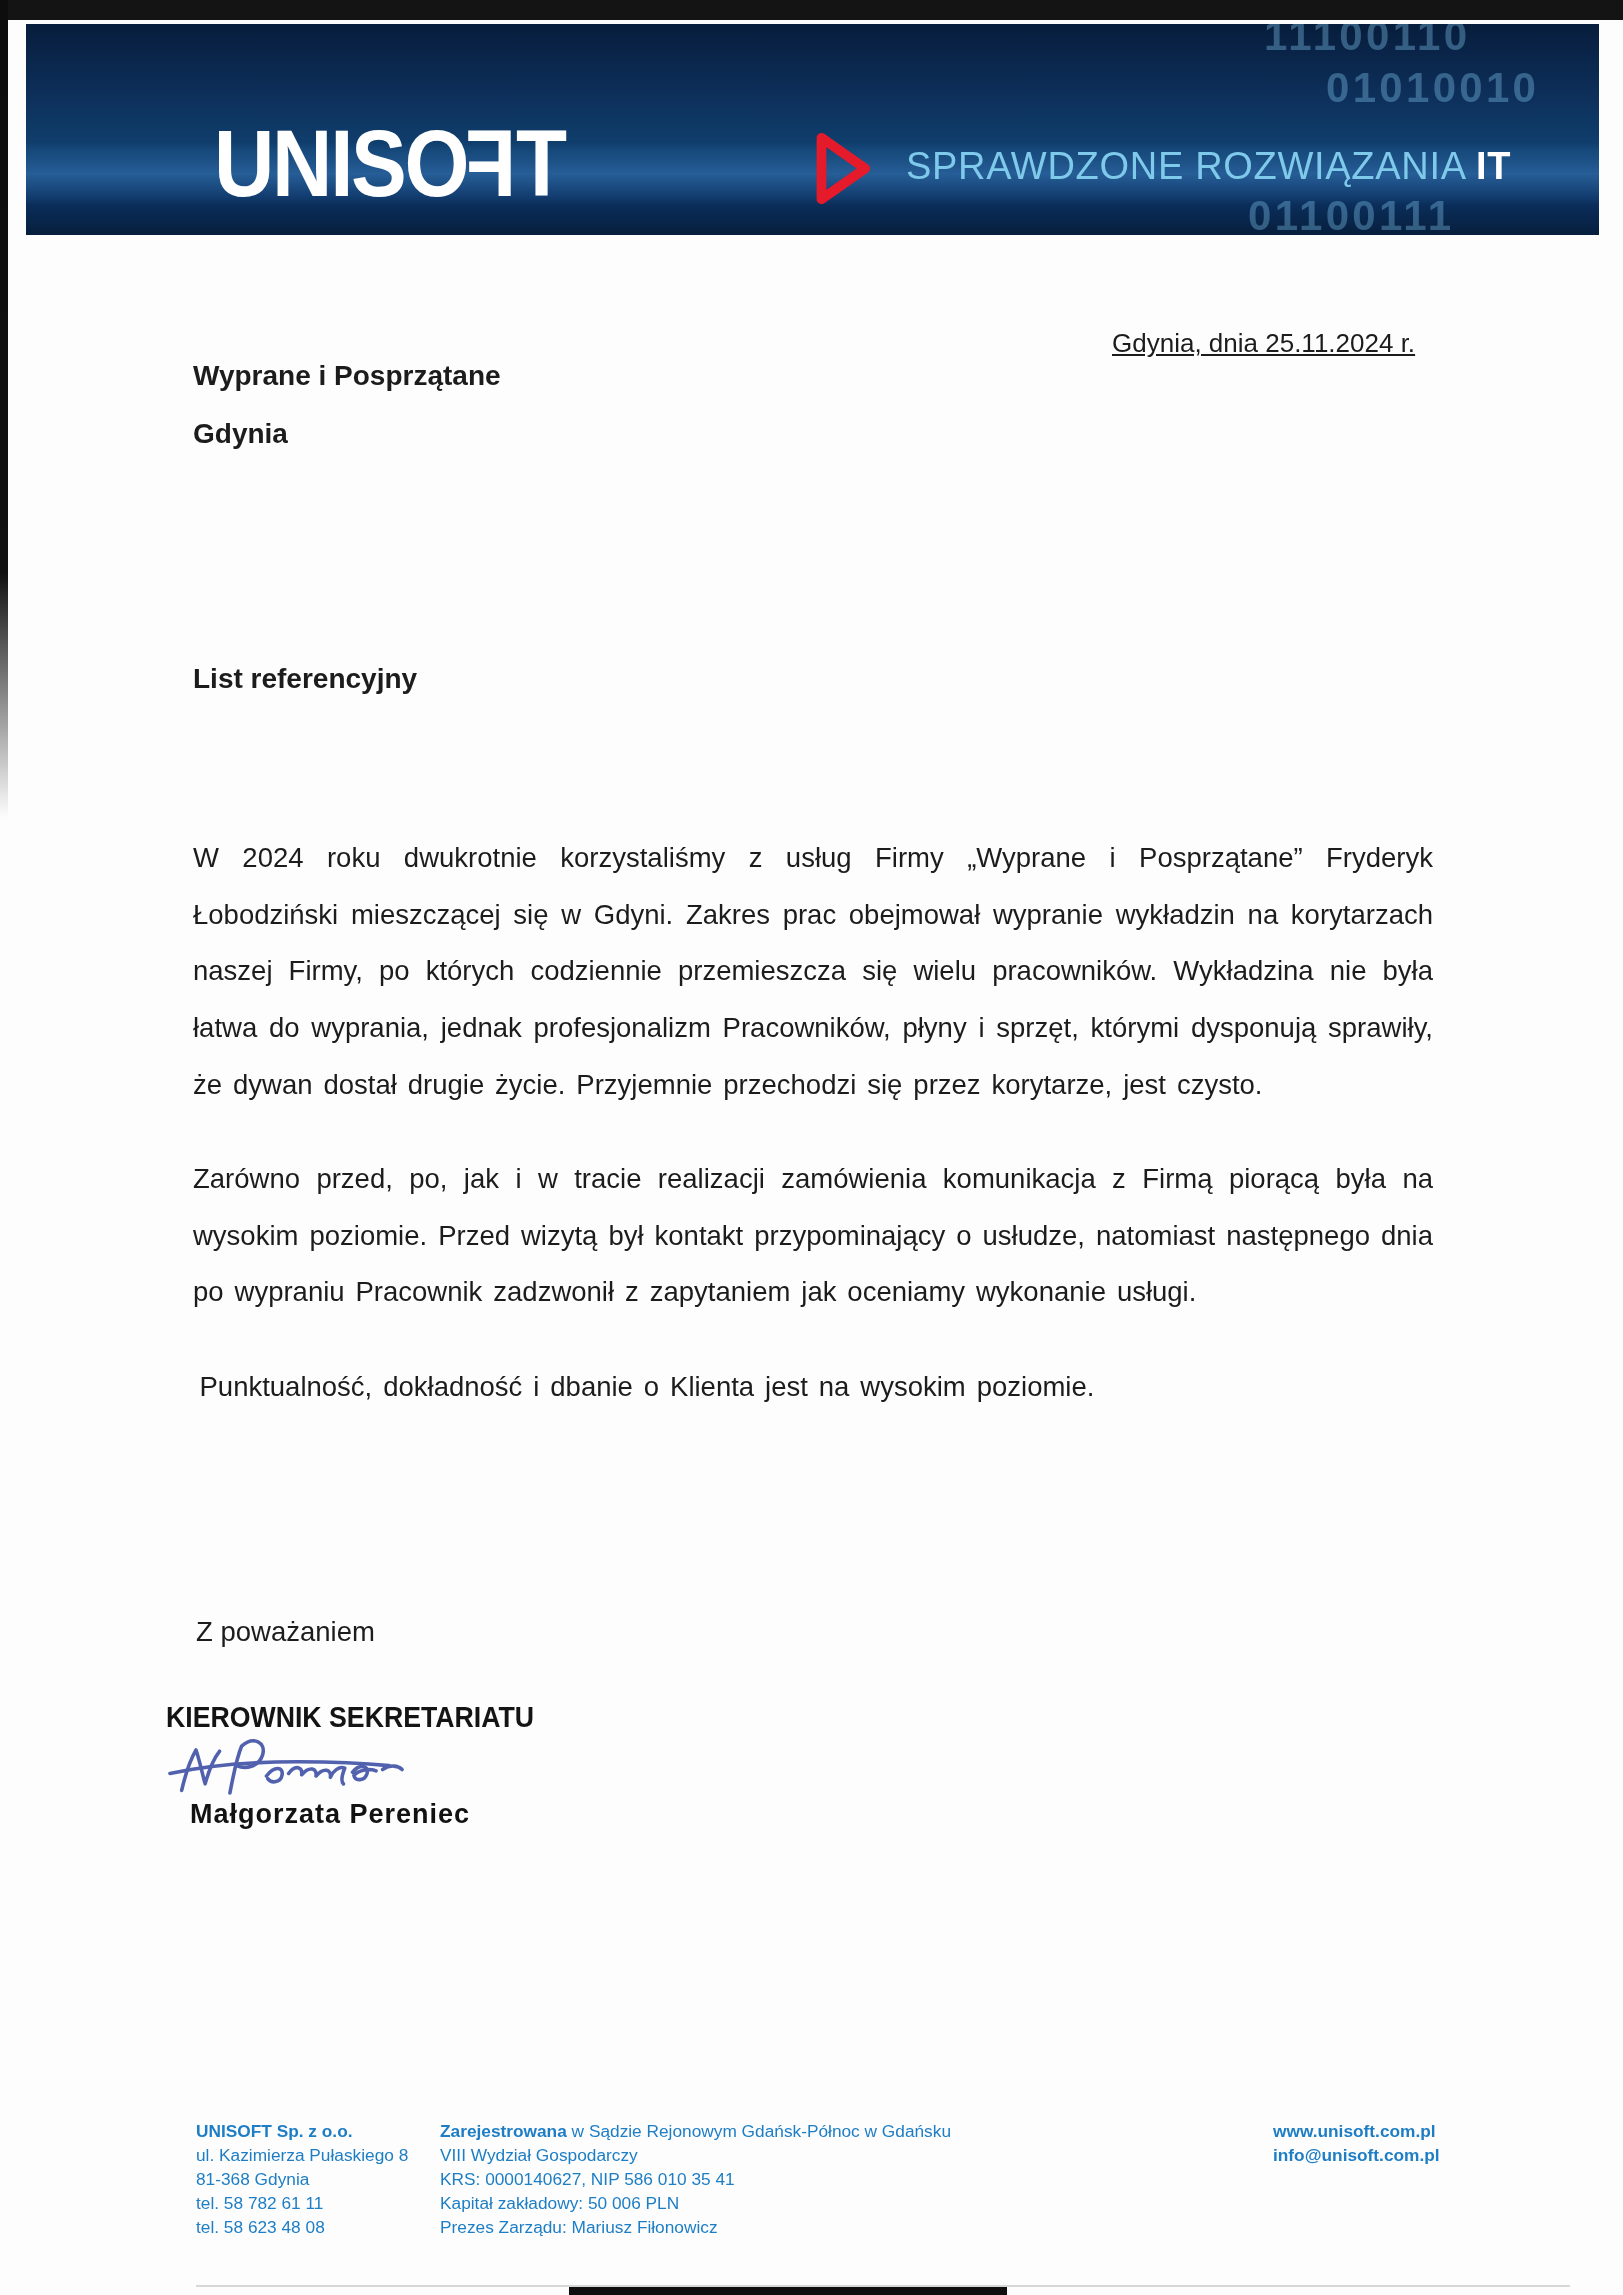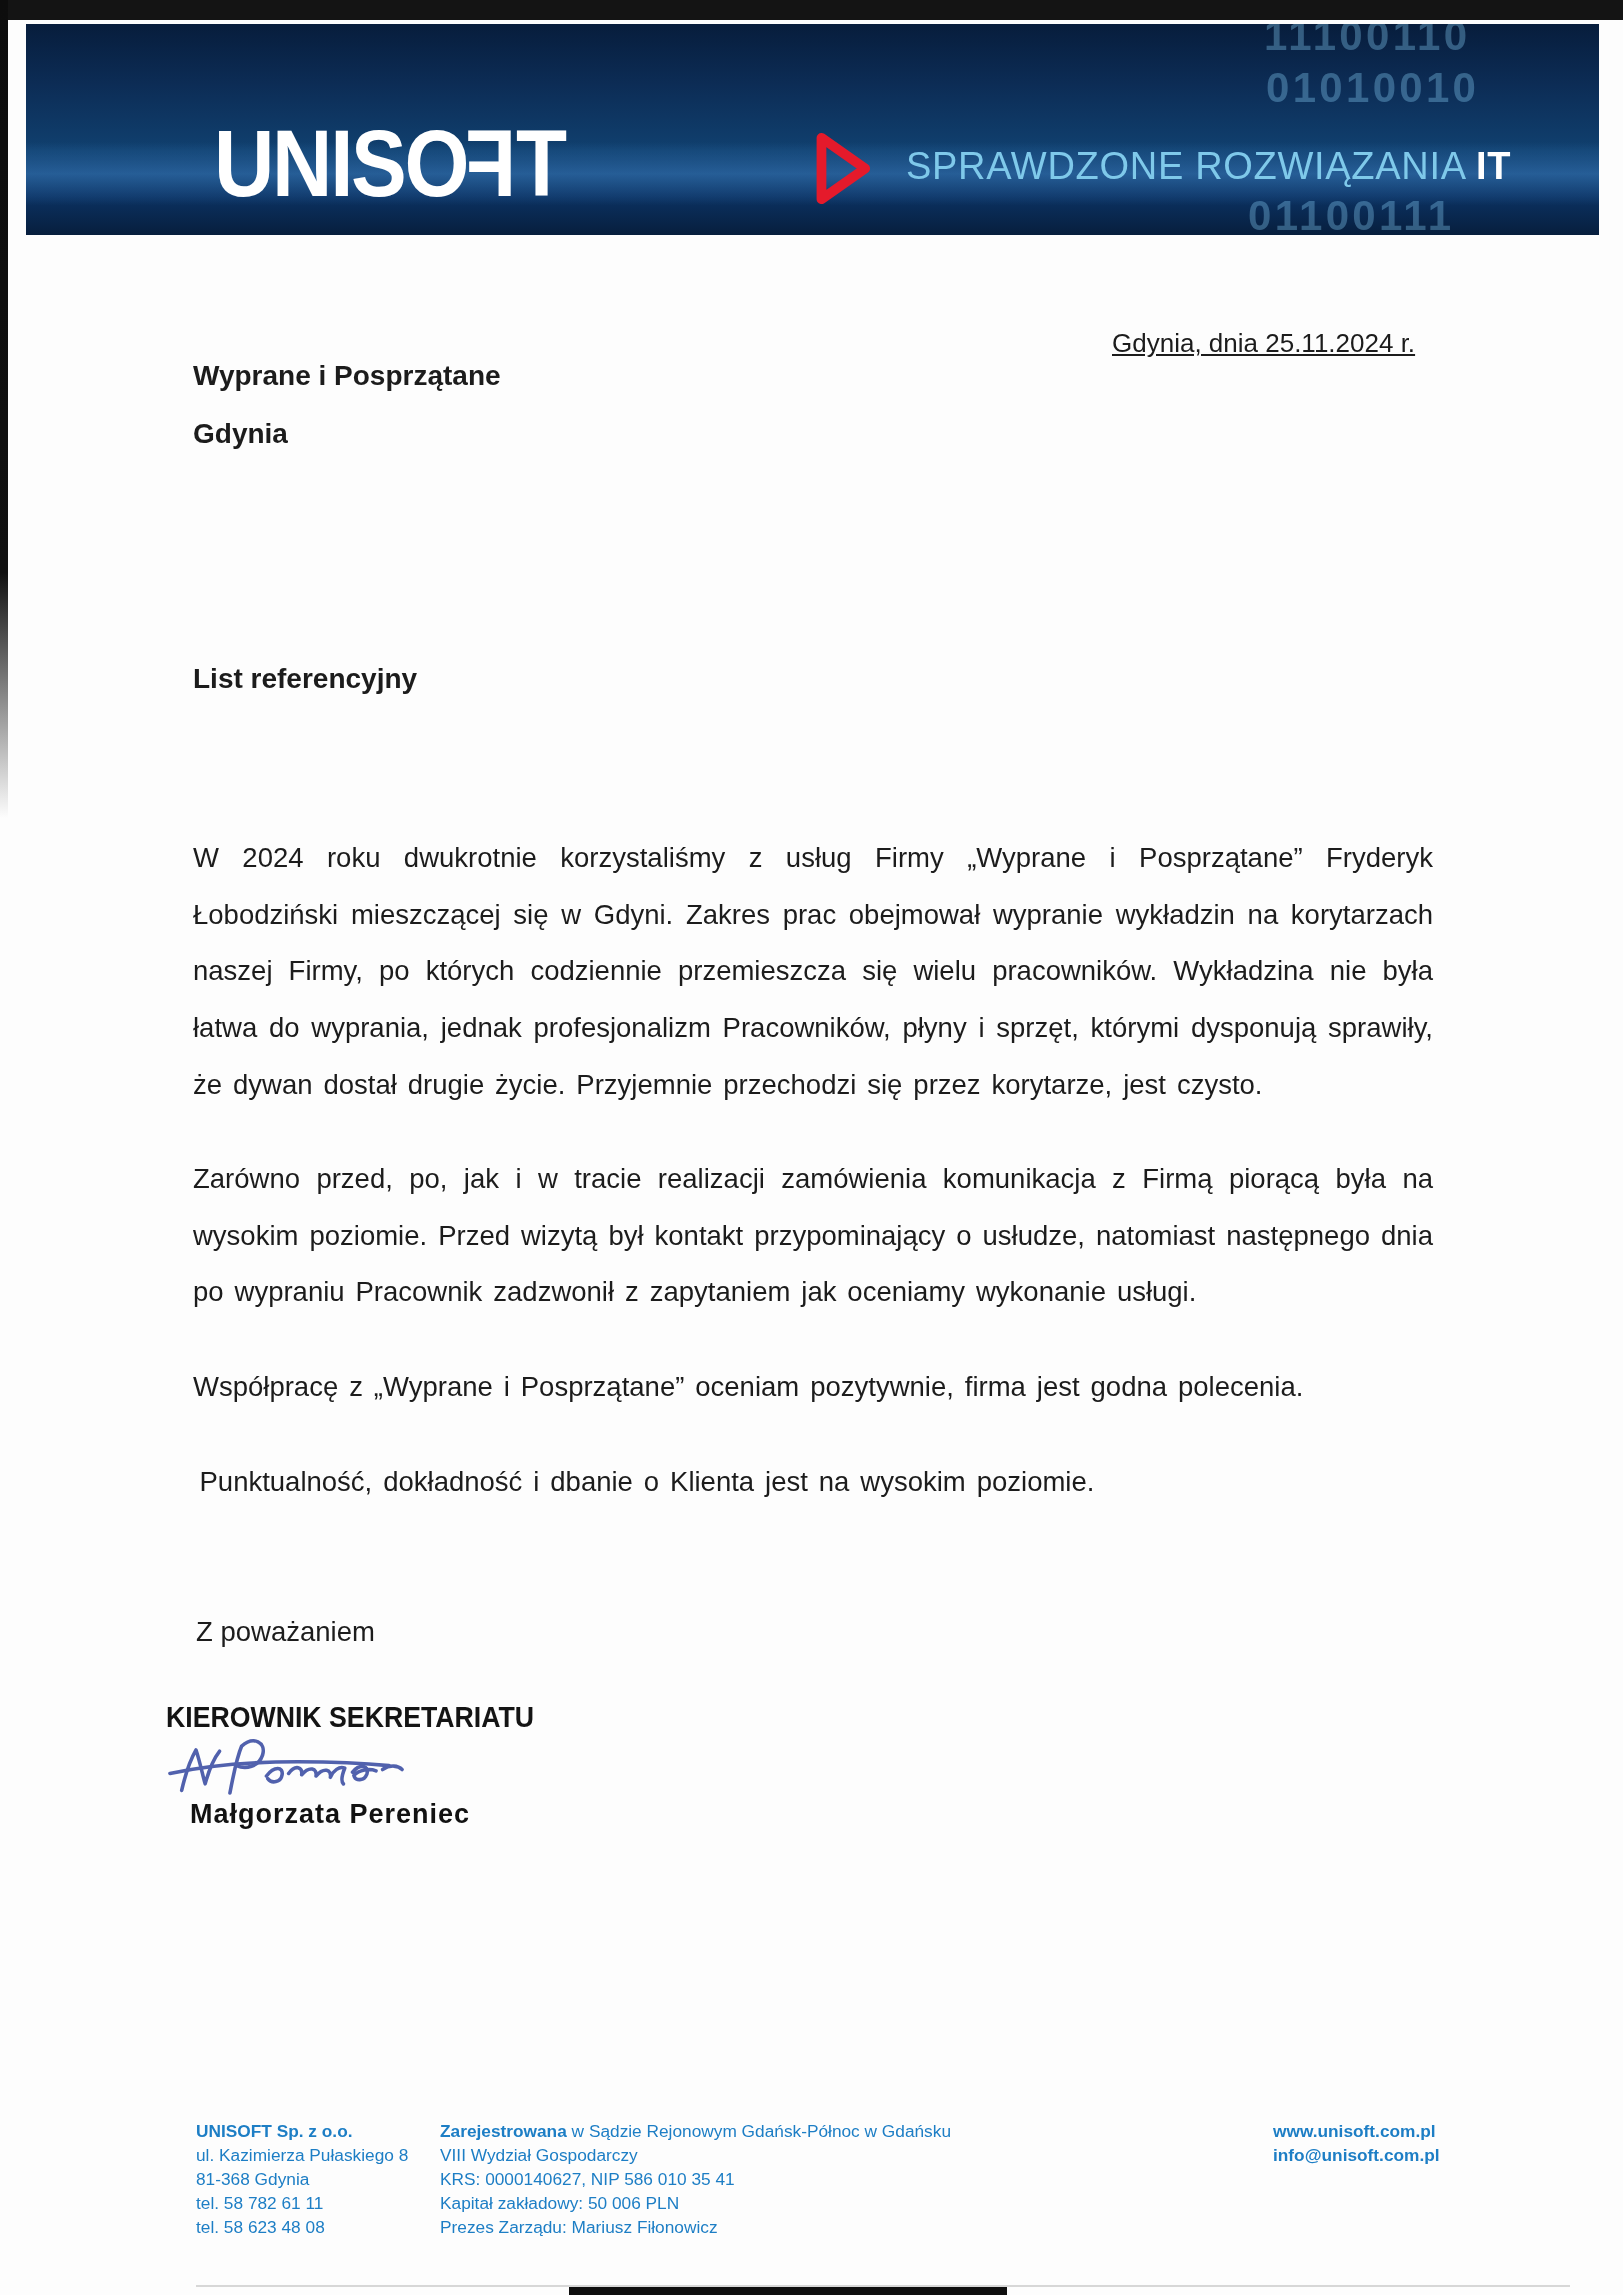--- a/index.html
+++ b/index.html
@@ -32,21 +32,21 @@
   .logo .mirrored{display:inline-block;transform:scaleX(-1);}
   .play-triangle{position:absolute;left:787px;top:106px;width:60px;height:77px;}
   .tagline{
     position:absolute;left:880px;top:123px;
     font-size:38px;letter-spacing:0.7px;color:#7fc9ea;white-space:nowrap;line-height:1;
   }
   .tagline .it{color:#ffffff;font-weight:bold;}
   .binary{position:absolute;font-size:42px;font-weight:bold;letter-spacing:3.3px;
     color:rgba(125,195,235,0.38);line-height:1;white-space:nowrap;}
   .binary.row1{left:1238px;top:-9.2px;}
-  .binary.row2{left:1240px;top:43px;}
+  .binary.row2{left:1300px;top:43px;}
   .binary.row3{left:1222px;top:171px;}
 
   
   .recipient{position:absolute;left:193px;top:326px;font-size:28px;font-weight:bold;line-height:1;margin-top:36px;}
   .recipient .line2{margin-top:30px;}
   .date-line{position:absolute;left:1112px;top:330px;font-size:26px;line-height:1;text-decoration:underline;}
   .doc-title{position:absolute;left:193px;top:665px;width:1152px;text-align:left;
     font-size:28px;font-weight:bold;line-height:1;}
   .body-text{position:absolute;left:193px;top:830px;width:1240px;font-size:27.5px;}
   .body-text p{margin:0 0 38px 0;text-align:justify;line-height:2.06;word-spacing:3.3px;}
@@ -96,21 +96,20 @@
     <div>Wyprane i Posprzątane</div>
     <div class="line2">Gdynia</div>
   </div>
   <div class="date-line">Gdynia, dnia 25.11.2024 r.</div>
 
   <div class="doc-title">List referencyjny</div>
 
   <div class="body-text">
     <p>W 2024 roku dwukrotnie korzystaliśmy z usług Firmy „Wyprane i Posprzątane” Fryderyk Łobodziński mieszczącej się w Gdyni. Zakres prac obejmował wypranie wykładzin na korytarzach naszej Firmy, po których codziennie przemieszcza się wielu pracowników. Wykładzina nie była łatwa do wyprania, jednak profesjonalizm Pracowników, płyny i sprzęt, którymi dysponują sprawiły, że dywan dostał drugie życie. Przyjemnie przechodzi się przez korytarze, jest czysto.</p>
     <p>Zarówno przed, po, jak i w tracie realizacji zamówienia komunikacja z Firmą piorącą była na wysokim poziomie. Przed wizytą był kontakt przypominający o usłudze, natomiast następnego dnia po wypraniu Pracownik zadzwonił z zapytaniem jak oceniamy wykonanie usługi.</p>
-    <p>Współpracę z „Wyprane i Posprzątane” oceniam pozytywnie, firma jest godna polecenia.</p>
     <p class="last-para">Punktualność, dokładność i dbanie o Klienta jest na wysokim poziomie.</p>
   </div>
 
   <div class="closing">Z poważaniem</div>
 
   <div class="stamp-role">KIEROWNIK SEKRETARIATU</div>
 
   <svg class="signature" viewBox="0 0 390 115">
     <g fill="none" stroke="#3f51a5" stroke-width="5.5" stroke-linecap="round" stroke-linejoin="round" opacity="0.9">
       <path d="M22,88 C28,62 36,40 44,26 C50,44 54,64 58,78 C64,56 72,38 80,28"></path>

